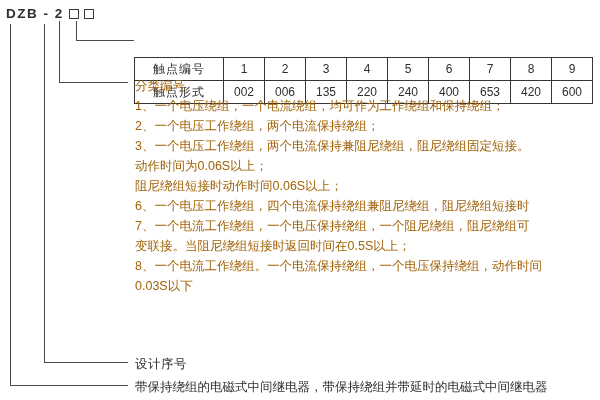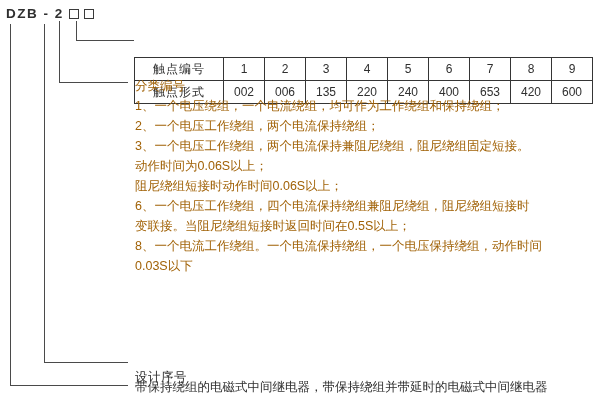--- a/index.html
+++ b/index.html
@@ -87,21 +87,20 @@
   }
   .class-line { height: 20px; }
 
   .design-serial {
     position: absolute;
     left: 135px;
     top: 356px;
     font-size: 12.5px;
     white-space: nowrap;
     letter-spacing: 0.5px;
-    margin-top: 13px;
   }
   .relay-desc {
     position: absolute;
     left: 135px;
     top: 379px;
     font-size: 12.5px;
     white-space: nowrap;
   }
 </style>
 </head>
@@ -150,20 +149,21 @@
     </table>
 
   <div class="class-block">
     <div class="class-line">分类编号</div>
     <div class="class-line">1、一个电压绕组，一个电流绕组，均可作为工作绕组和保持绕组；</div>
     <div class="class-line">2、一个电压工作绕组，两个电流保持绕组；</div>
     <div class="class-line">3、一个电压工作绕组，两个电流保持兼阻尼绕组，阻尼绕组固定短接。</div>
     <div class="class-line">动作时间为0.06S以上；</div>
     <div class="class-line">阻尼绕组短接时动作时间0.06S以上；</div>
     <div class="class-line">6、一个电压工作绕组，四个电流保持绕组兼阻尼绕组，阻尼绕组短接时</div>
+    <div class="class-line">7、一个电流工作绕组，一个电压保持绕组，一个阻尼绕组，阻尼绕组可</div>
     <div class="class-line">变联接。当阻尼绕组短接时返回时间在0.5S以上；</div>
     <div class="class-line">8、一个电流工作绕组。一个电流保持绕组，一个电压保持绕组，动作时间</div>
     <div class="class-line">0.03S以下</div>
   </div>
 
   <div class="design-serial">设计序号</div>
 
   <div class="relay-desc">带保持绕组的电磁式中间继电器，带保持绕组并带延时的电磁式中间继电器</div>
 
 </div>

